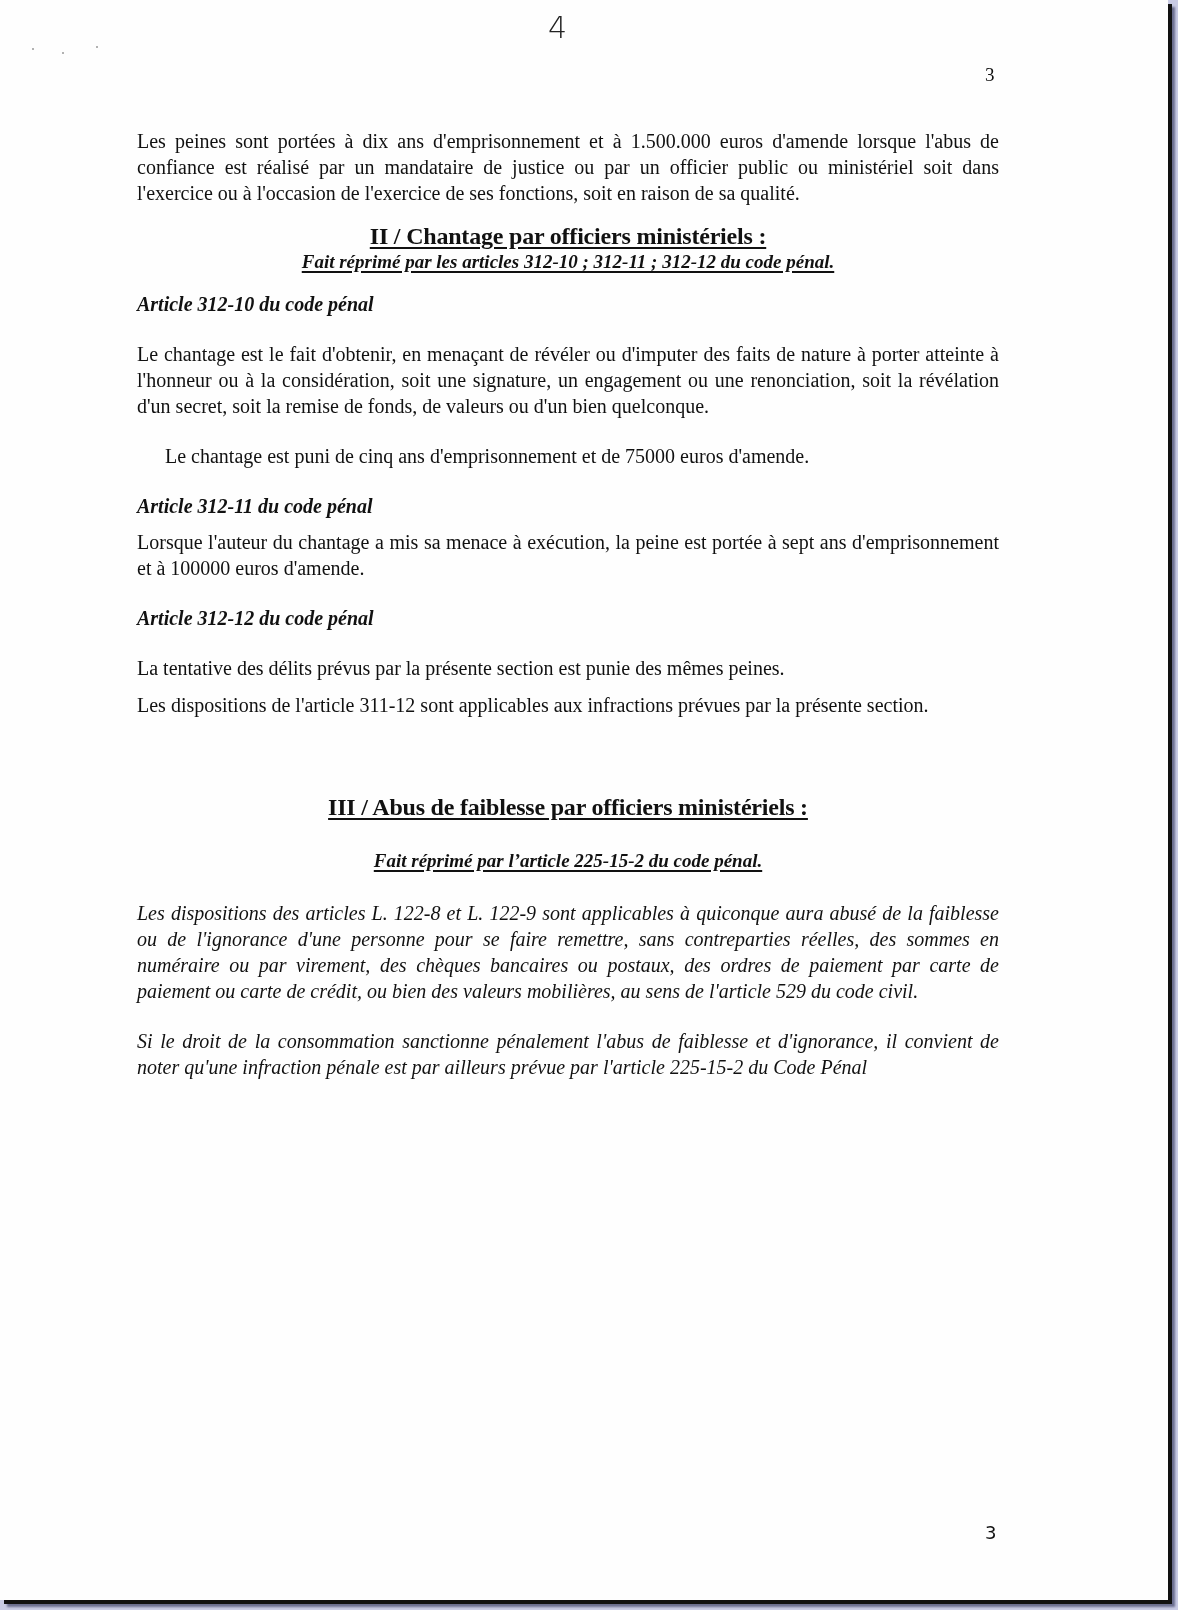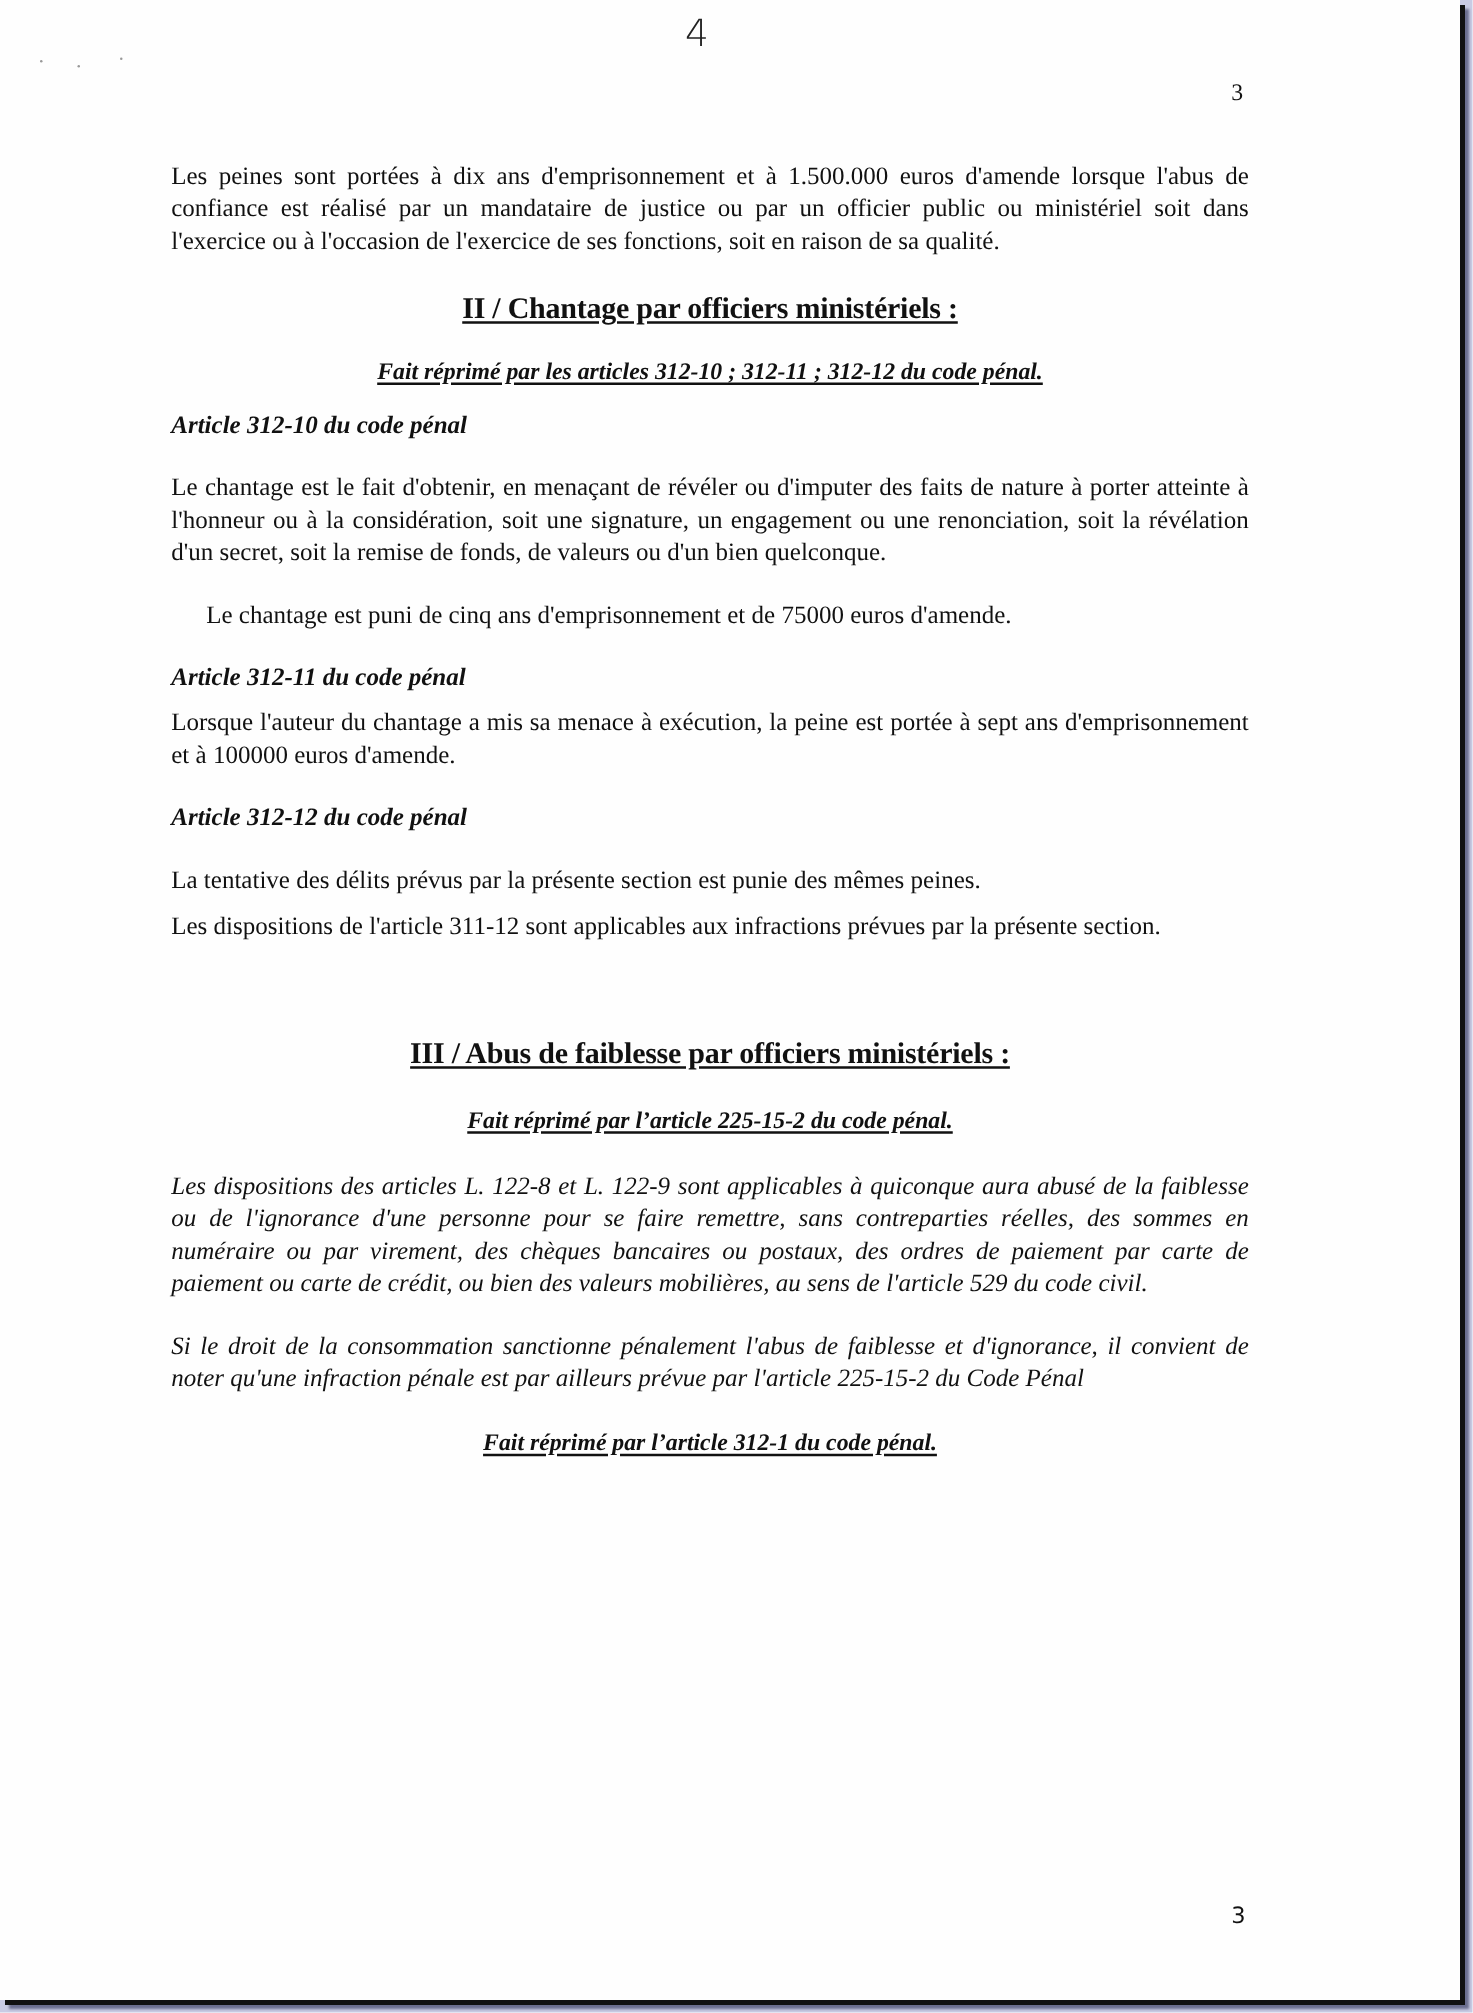--- a/index.html
+++ b/index.html
@@ -53,39 +53,38 @@
 
 <div class="page">
   <div class="handwritten">4</div>
   <div class="page-num top">3</div>
 
   <span class="dot" style="left:32px;top:48px"></span>
   <span class="dot" style="left:62px;top:52px"></span>
   <span class="dot" style="left:96px;top:46px"></span>
 
   <div class="content">
-    <p style="margin-bottom:28px;">Les peines sont portées à dix ans d'emprisonnement et à 1.500.000 euros d'amende lorsque l'abus de confiance est réalisé par un mandataire de justice ou par un officier public ou ministériel soit dans l'exercice ou à l'occasion de l'exercice de ses fonctions, soit en raison de sa qualité.</p>
+    <p style="margin-bottom:17px;">Les peines sont portées à dix ans d'emprisonnement et à 1.500.000 euros d'amende lorsque l'abus de confiance est réalisé par un mandataire de justice ou par un officier public ou ministériel soit dans l'exercice ou à l'occasion de l'exercice de ses fonctions, soit en raison de sa qualité.</p>
 
-    <div class="h2" style="margin-bottom:25px;text-align:center;">II / Chantage par officiers ministériels :</div>
+    <div class="h2" style="text-align:center;">II / Chantage par officiers ministériels :</div>
     <div class="sub" style="margin-bottom:16px;">Fait réprimé par les articles 312-10 ; 312-11 ; 312-12 du code pénal.</div>
 
     <div class="art" style="margin-bottom:24px;">Article 312-10 du code pénal</div>
     <p style="margin-bottom:24px;">Le chantage est le fait d'obtenir, en menaçant de révéler ou d'imputer des faits de nature à porter atteinte à l'honneur ou à la considération, soit une signature, un engagement ou une renonciation, soit la révélation d'un secret, soit la remise de fonds, de valeurs ou d'un bien quelconque.</p>
     <p style="margin-bottom:24px;margin-left:28px;">Le chantage est puni de cinq ans d'emprisonnement et de 75000 euros d'amende.</p>
 
     <div class="art" style="margin-bottom:10px;">Article 312-11 du code pénal</div>
     <p style="margin-bottom:24px;">Lorsque l'auteur du chantage a mis sa menace à exécution, la peine est portée à sept ans d'emprisonnement et à 100000 euros d'amende.</p>
 
     <div class="art" style="margin-bottom:24px;">Article 312-12 du code pénal</div>
     <p style="margin-bottom:11px;">La tentative des délits prévus par la présente section est punie des mêmes peines.</p>
     <p style="margin-bottom:76px;margin-top:11px;">Les dispositions de l'article 311-12 sont applicables aux infractions prévues par la présente section.</p>
 
     <div class="h2" style="margin-bottom:28px;">III / Abus de faiblesse par officiers ministériels :</div>
     <div class="sub" style="margin-bottom:26px;">Fait réprimé par l’article 225-15-2 du code pénal.</div>
 
     <p class="ital" style="margin-bottom:24px;">Les dispositions des articles L. 122-8 et L. 122-9 sont applicables à quiconque aura abusé de la faiblesse ou de l'ignorance d'une personne pour se faire remettre, sans contreparties réelles, des sommes en numéraire ou par virement, des chèques bancaires ou postaux, des ordres de paiement par carte de paiement ou carte de crédit, ou bien des valeurs mobilières, au sens de l'article 529 du code civil.</p>
     <p class="ital" style="margin-bottom:26px;">Si le droit de la consommation sanctionne pénalement l'abus de faiblesse et d'ignorance, il convient de noter qu'une infraction pénale est par ailleurs prévue par l'article 225-15-2 du Code Pénal</p>
 
-    <div class="sub">Fait réprimé par l’article  312-1 du code pénal.</div>
   </div>
 
   <div class="page-num bottom">3</div>
 </div>
 
 </body></html>

